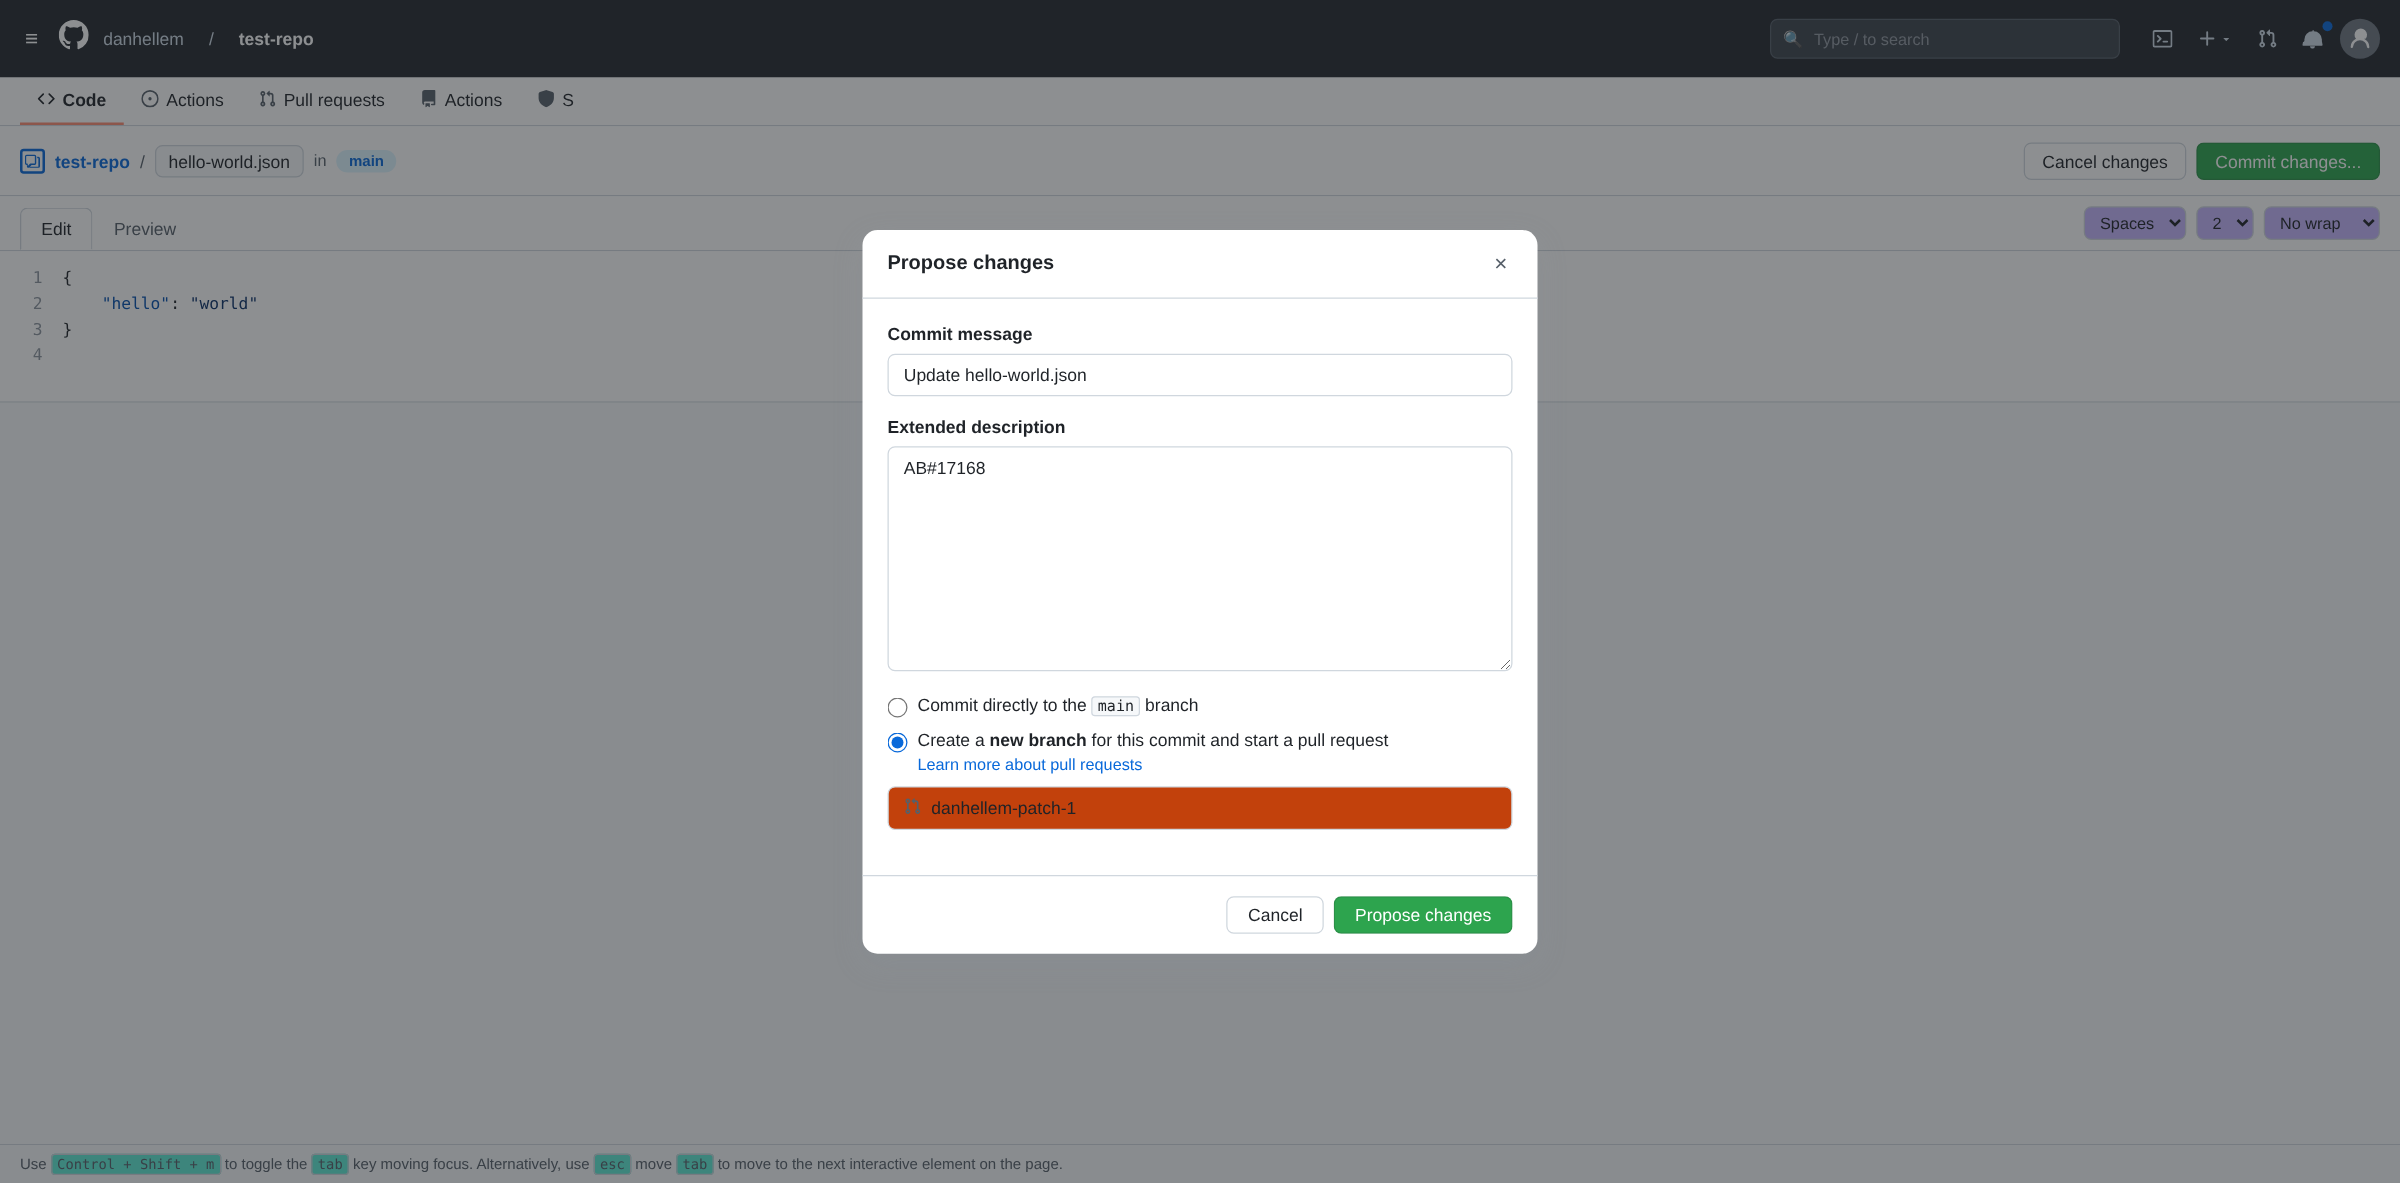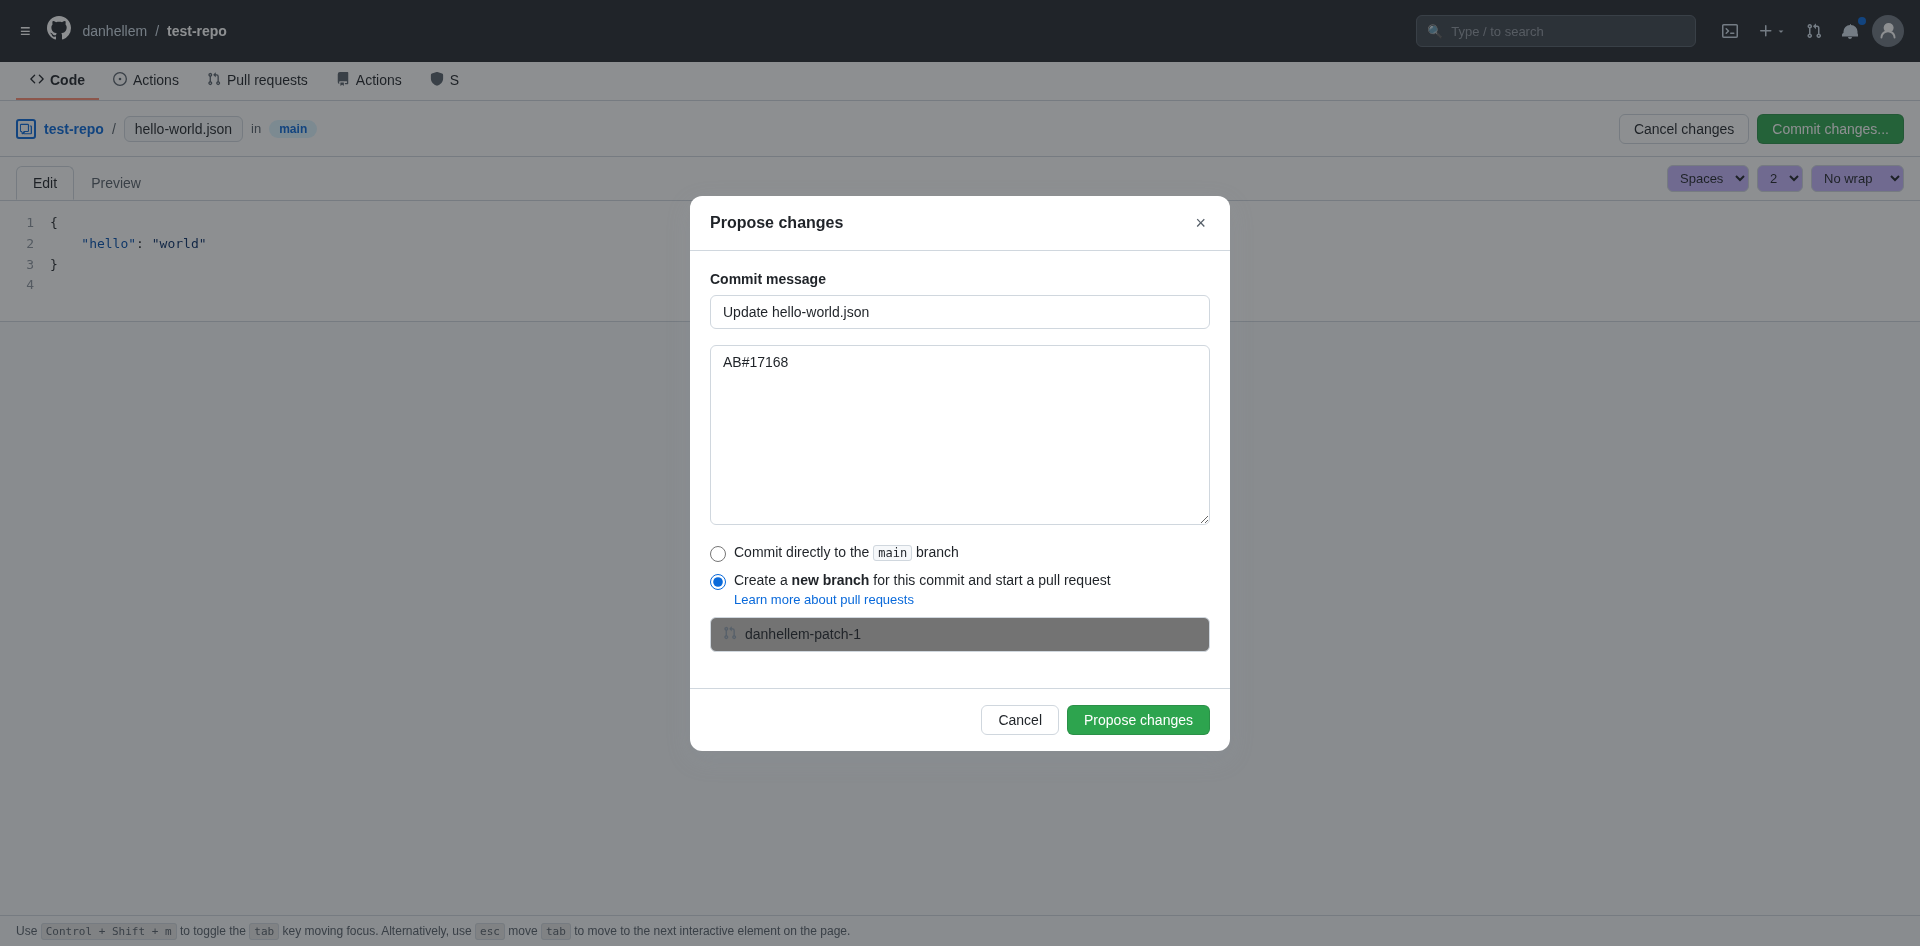--- a/index.html
+++ b/index.html
@@ -30,21 +30,21 @@
       padding: 4px;
     }
     .nav-logo {
       color: #fff;
       font-size: 24px;
     }
     .nav-user-path {
       color: #cdd9e5;
       font-size: 14px;
       display: flex;
-      gap: 8px;
+      gap: 20px;
     }
     .nav-search {
       margin-left: auto;
       background: #3d444d;
       border: 1px solid #57606a;
       border-radius: 6px;
       height: 32px;
       width: 280px;
       display: flex;
       align-items: center;
@@ -377,21 +377,21 @@
       padding: 0 4px;
     }
     .branch-input-group {
       display: flex;
       align-items: center;
       border: 1px solid #d0d7de;
       border-radius: 6px;
       padding: 8px 12px;
       gap: 8px;
       margin-top: 6px;
-      background: #737373;
+      background: #c2410c;
     }
     .branch-icon { color: #57606a; font-size: 13px; }
     .branch-input {
       border: none;
       outline: none;
       font-size: 14px;
       color: #1f2328;
       flex: 1;
       background: transparent;
     }
@@ -439,21 +439,21 @@
       left: 0;
       right: 0;
       background: #f6f8fa;
       border-top: 1px solid #d0d7de;
       padding: 8px 16px;
       font-size: 12px;
       color: #57606a;
     }
     .status-bar code {
       font-family: "SFMono-Regular", Consolas, monospace;
-      background: #e5e5e5;
+      background: #5eead4;
       border: 1px solid #d0d7de;
       border-radius: 3px;
       padding: 1px 4px;
       font-size: 11px;
     }
   </style>
 </head>
 <body>
 
 <nav class="top-nav">
@@ -614,20 +614,21 @@
     <div class="modal-header">
       <span class="modal-title">Propose changes</span>
       <button class="modal-close">×</button>
     </div>
     <div class="modal-body">
       <div class="form-group">
         <label class="form-label">Commit message</label>
         <input class="form-input" type="text" value="Update hello-world.json" style="">
       </div>
       <div class="form-group">
+        <label class="form-label">Extended description</label>
         <textarea class="form-textarea" style="">AB#17168</textarea>
       </div>
 
       <div class="commit-options">
         <label class="radio-option">
           <input type="radio" class="radio-input" name="commit-type" style="">
           <span class="radio-label">
             Commit directly to the <span class="mono">main</span> branch
           </span>
         </label>

